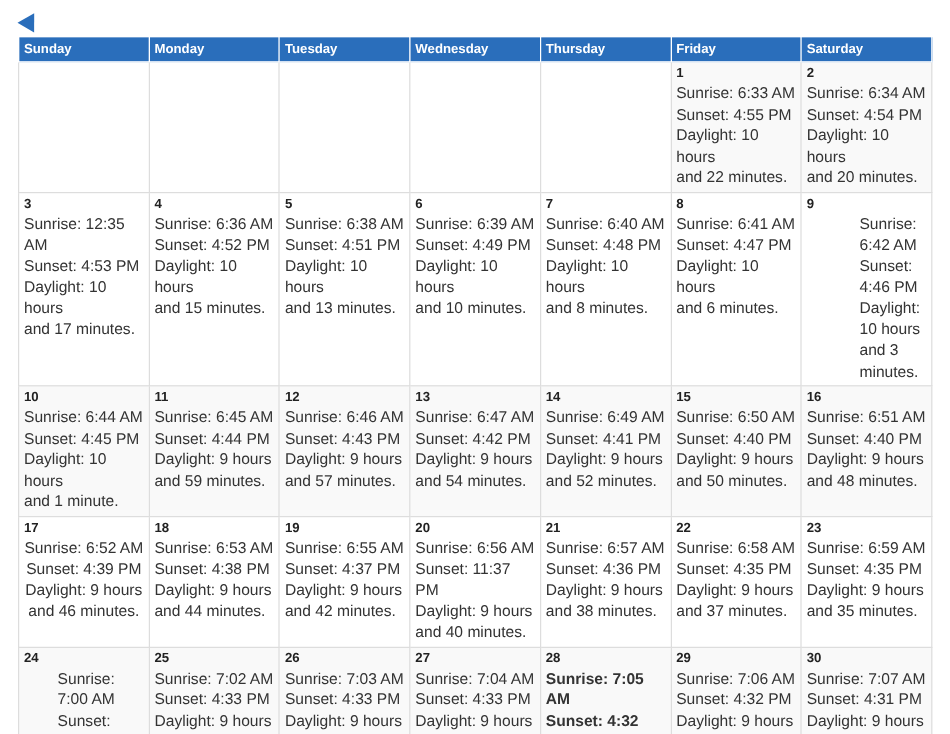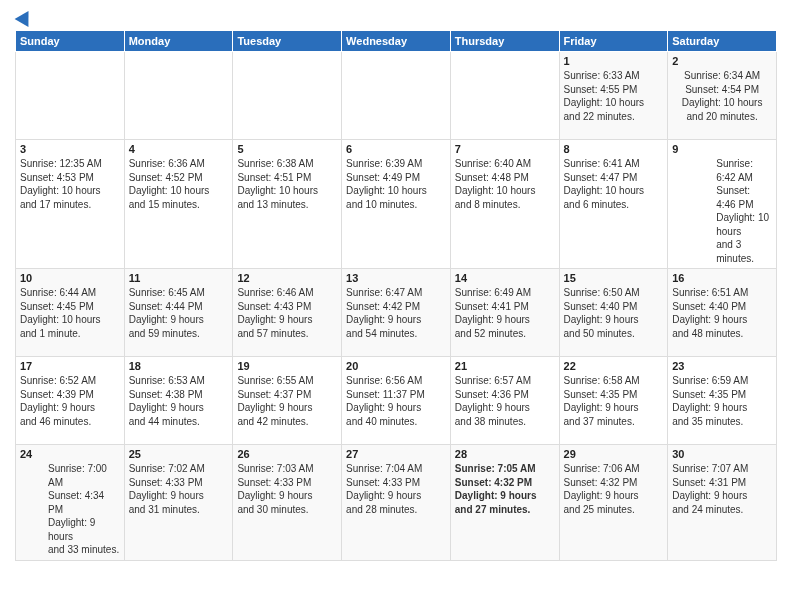--- a/index.html
+++ b/index.html
@@ -87,21 +87,21 @@
       background: #f9f9f9;
     }
     .day-number {
       font-size: 11px;
       font-weight: bold;
       color: #222;
       display: block;
       margin-bottom: 2px;
     }
     .day-info {
-      font-size: 10px;
+      font-size: 13px;
       line-height: 1.35;
       color: #333;
     }
     .empty-cell {
       background: #fff !important;
     }
   </style>
 </head>
 <body>
 
@@ -141,21 +141,21 @@
           <td class="empty-cell"></td>
           <td>
             <span class="day-number">1</span>
             <div class="day-info" style="white-space: pre-line;">Sunrise: 6:33 AM
 Sunset: 4:55 PM
 Daylight: 10 hours
 and 22 minutes.</div>
           </td>
           <td>
             <span class="day-number">2</span>
-            <div class="day-info" style="white-space: pre-line; text-align: center;">Sunrise: 6:34 AM
+            <div class="day-info" style="white-space: pre-line;">Sunrise: 6:34 AM
 Sunset: 4:54 PM
 Daylight: 10 hours
 and 20 minutes.</div>
           </td>
         </tr>
         <tr>
           <td>
             <span class="day-number">3</span>
             <div class="day-info" style="white-space: pre-line;">Sunrise: 12:35 AM
 Sunset: 4:53 PM
@@ -252,21 +252,21 @@
             <span class="day-number">16</span>
             <div class="day-info" style="white-space: pre-line;">Sunrise: 6:51 AM
 Sunset: 4:40 PM
 Daylight: 9 hours
 and 48 minutes.</div>
           </td>
         </tr>
         <tr>
           <td>
             <span class="day-number">17</span>
-            <div class="day-info" style="white-space: pre-line;">Sunrise: 6:52 AM
+            <div class="day-info" style="white-space: pre-line; text-align: center;">Sunrise: 6:52 AM
 Sunset: 4:39 PM
 Daylight: 9 hours
 and 46 minutes.</div>
           </td>
           <td>
             <span class="day-number">18</span>
             <div class="day-info" style="white-space: pre-line;">Sunrise: 6:53 AM
 Sunset: 4:38 PM
 Daylight: 9 hours
 and 44 minutes.</div>

